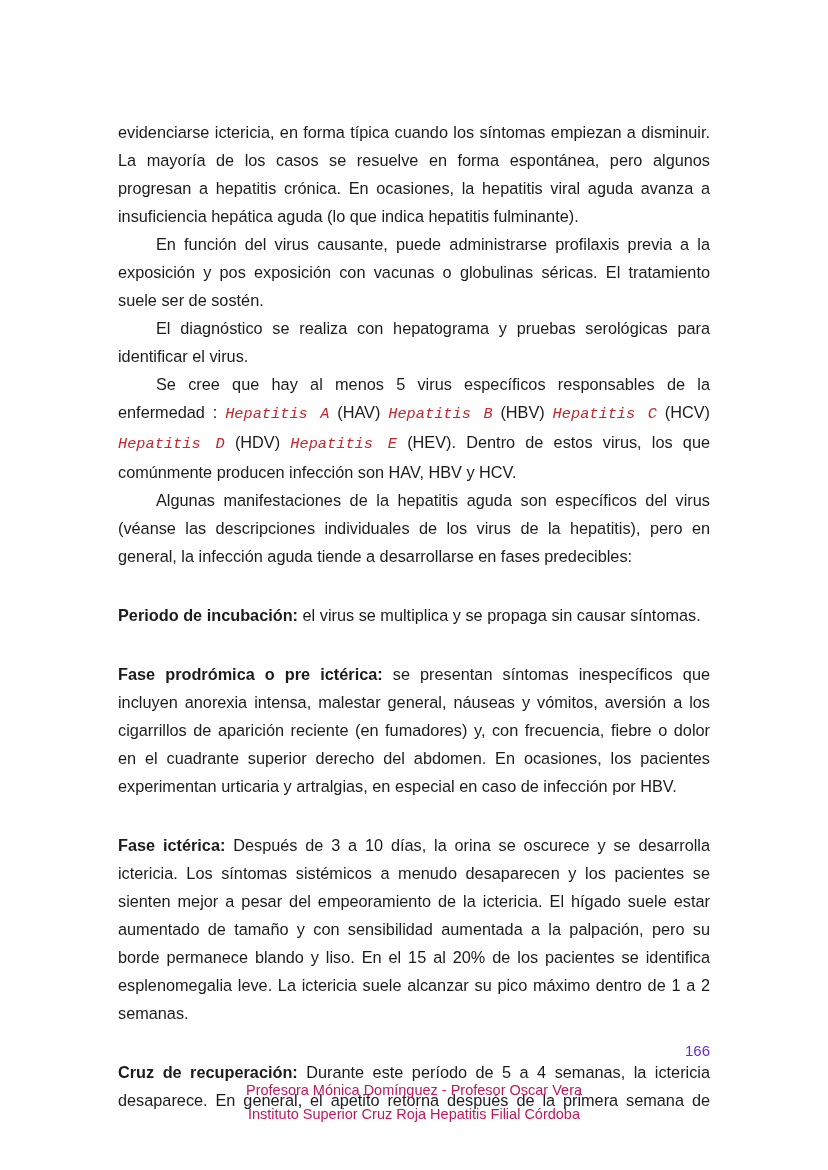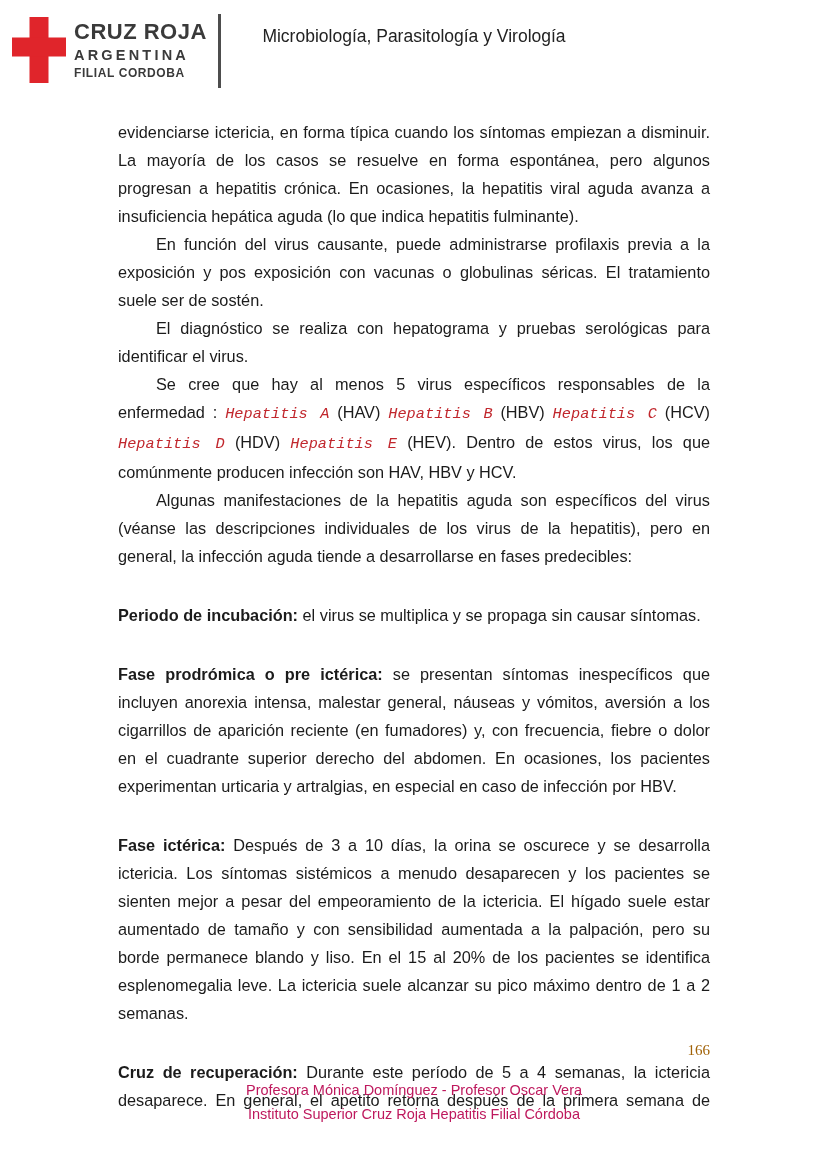--- a/index.html
+++ b/index.html
@@ -127,54 +127,38 @@
     font-family: Liberation Mono, monospace;
     font-size: 15.3px;
   }
 
   
   .page-number {
     position: absolute;
     top: 1042px;
     right: 118px;
     font-size: 15px;
-    color: #a16207;
-    font-family: Liberation Serif, serif;
+    color: #6d28d9;
   }
   .footer {
     position: absolute;
     top: 1078px;
     left: 0;
     right: 0;
     text-align: center;
     font-size: 14.5px;
     line-height: 24px;
     color: #be185d;
   }
 </style>
 </head>
 <body>
 
 <div class="page">
 
-  <header class="header">
-    <div class="logo">
-      <div class="cross">
-        <span class="cross-v"></span>
-        <span class="cross-h"></span>
-      </div>
-      <div class="logo-text">
-        <div class="logo-l1">CRUZ ROJA</div>
-        <div class="logo-l2">ARGENTINA</div>
-        <div class="logo-l3">FILIAL CORDOBA</div>
-      </div>
-      <div class="logo-divider"></div>
-    </div>
-    <h1 class="doc-title">Microbiología, Parasitología y Virología</h1>
-  </header>
 
   <main class="doc-body" id="doc-body">
       <p><span class="run-normal">evidenciarse ictericia, en forma típica cuando los síntomas empiezan a disminuir. La mayoría de los casos se resuelve en forma espontánea, pero algunos progresan a hepatitis crónica. En ocasiones, la hepatitis viral aguda avanza a insuficiencia hepática aguda (lo que indica hepatitis fulminante).</span></p>
       <p class="indent"><span class="run-normal">En función del virus causante, puede administrarse profilaxis previa a la exposición y pos exposición con vacunas o globulinas séricas. El tratamiento suele ser de sostén.</span></p>
       <p class="indent"><span class="run-normal">El diagnóstico se realiza con hepatograma y pruebas serológicas para identificar el virus.</span></p>
       <p class="indent"><span class="run-normal">Se cree que hay al menos 5 virus específicos responsables de la enfermedad : </span><span class="run-red">Hepatitis A</span><span class="run-normal"> (HAV) </span><span class="run-red">Hepatitis B</span><span class="run-normal"> (HBV) </span><span class="run-red">Hepatitis C</span><span class="run-normal"> (HCV) </span><span class="run-red">Hepatitis D</span><span class="run-normal"> (HDV) </span><span class="run-red">Hepatitis E</span><span class="run-normal"> (HEV). Dentro de estos virus, los que comúnmente producen infección son HAV, HBV y HCV.</span></p>
       <p class="indent"><span class="run-normal">Algunas manifestaciones de la hepatitis aguda son específicos del virus (véanse las descripciones individuales de los virus de la hepatitis), pero en general, la infección aguda tiende a desarrollarse en fases predecibles:</span></p>
       <p class="spaced"><span class="run-bold">Periodo de incubación:</span><span class="run-normal"> el virus se multiplica y se propaga sin causar síntomas.</span></p>
       <p class="spaced"><span class="run-bold">Fase prodrómica o pre ictérica:</span><span class="run-normal"> se presentan síntomas inespecíficos que incluyen anorexia intensa, malestar general, náuseas y vómitos, aversión a los cigarrillos de aparición reciente (en fumadores) y, con frecuencia, fiebre o dolor en el cuadrante superior derecho del abdomen. En ocasiones, los pacientes experimentan urticaria y artralgias, en especial en caso de infección por HBV.</span></p>
       <p class="spaced"><span class="run-bold">Fase ictérica:</span><span class="run-normal"> Después de 3 a 10 días, la orina se oscurece y se desarrolla ictericia. Los síntomas sistémicos a menudo desaparecen y los pacientes se sienten mejor a pesar del empeoramiento de la ictericia. El hígado suele estar aumentado de tamaño y con sensibilidad aumentada a la palpación, pero su borde permanece blando y liso. En el 15 al 20% de los pacientes se identifica esplenomegalia leve. La ictericia suele alcanzar su pico máximo dentro de 1 a 2 semanas.</span></p>

